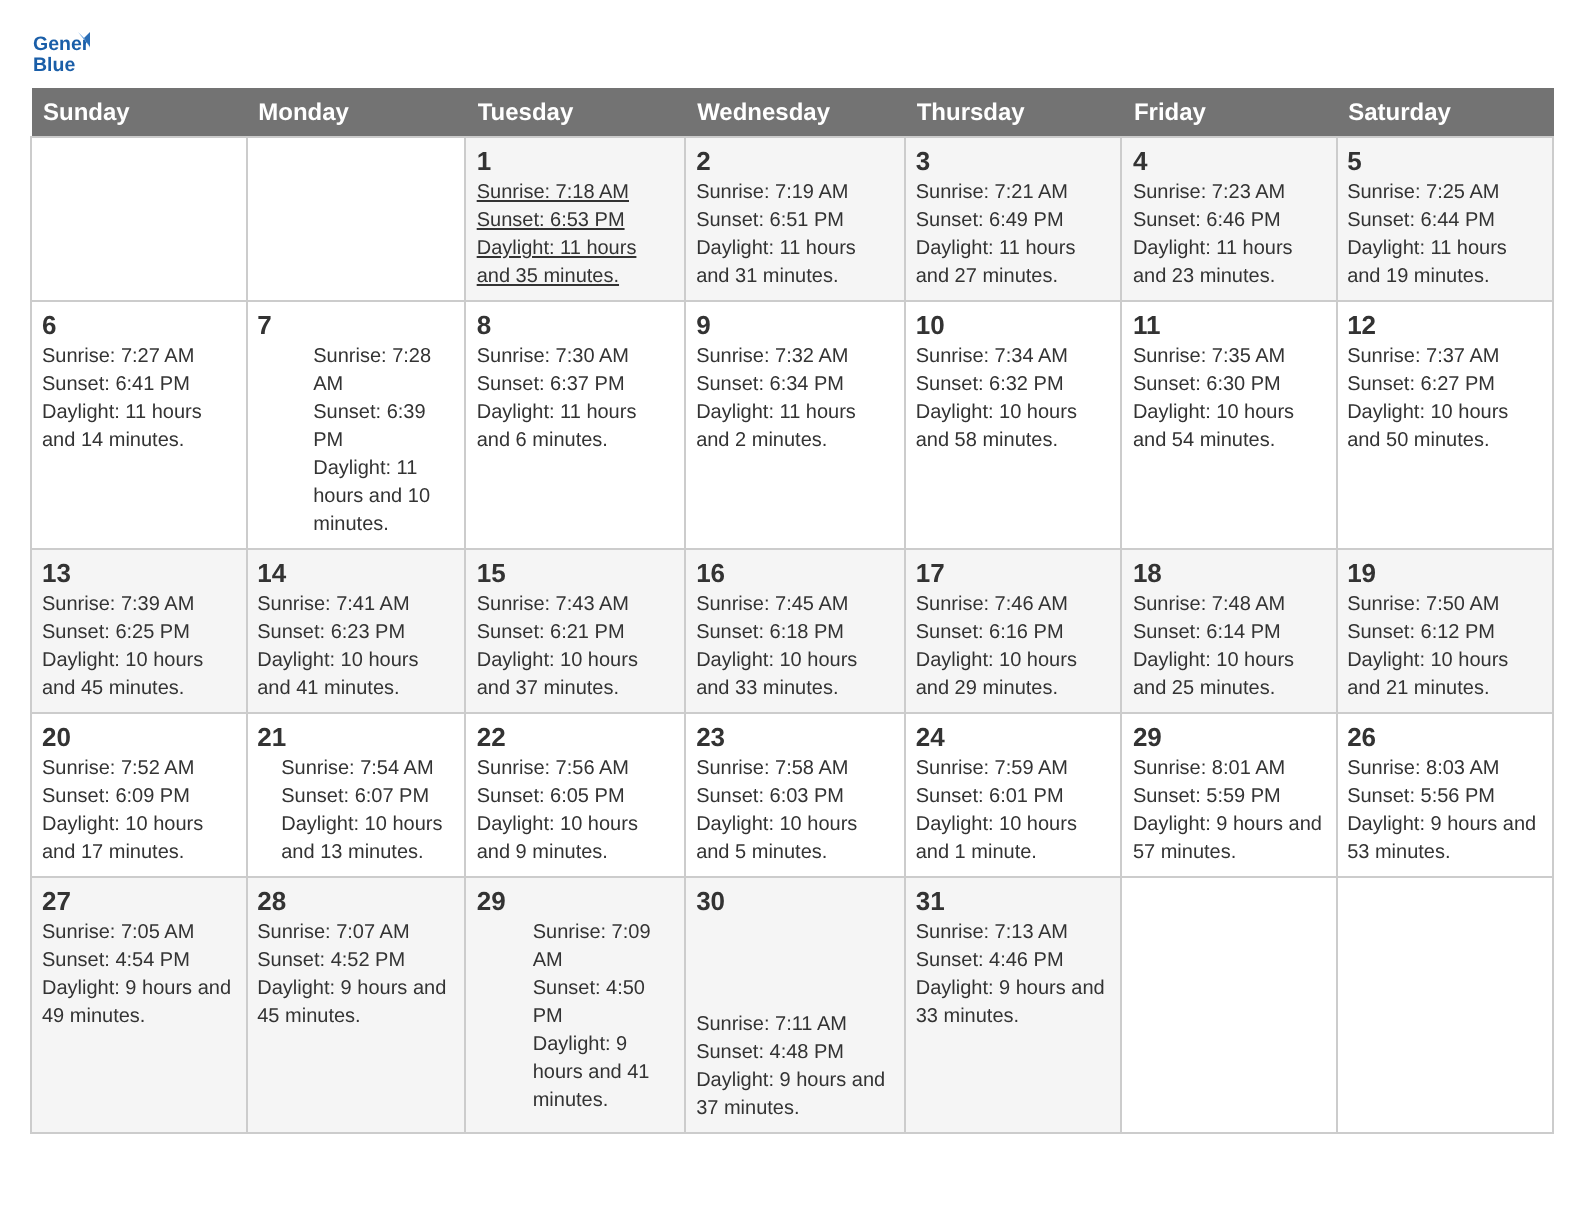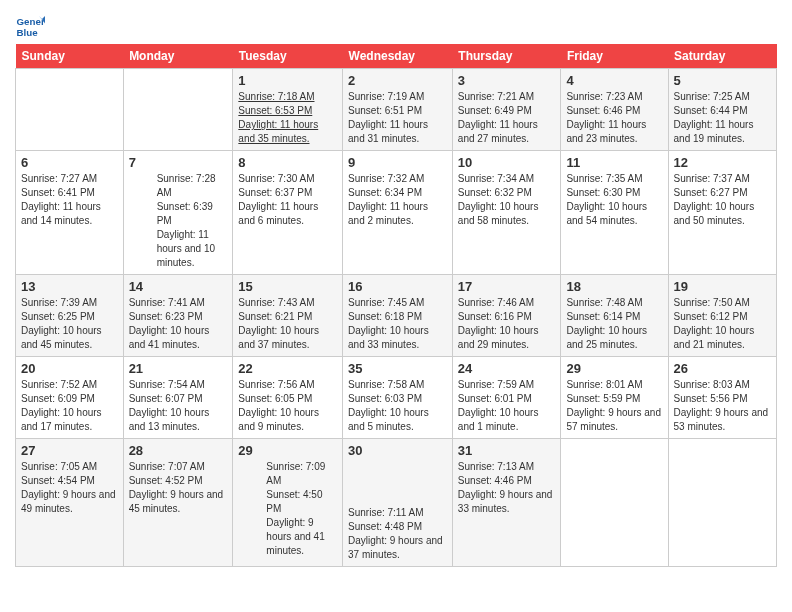--- a/index.html
+++ b/index.html
@@ -41,21 +41,21 @@
     .location {
       font-size: 14px;
       color: #555;
     }
     table {
       width: 100%;
       border-collapse: collapse;
       font-size: 10.5px;
     }
     thead tr th {
-      background-color: #ef4444;
+      background-color: #737373;
       color: #fff;
       text-align: left;
       padding: 5px 6px;
       font-size: 12px;
       font-weight: bold;
     }
     tbody tr td {
       border: 1px solid #ccc;
       vertical-align: top;
       padding: 4px 5px;
@@ -240,32 +240,32 @@
         </tr>
         <tr>
           <td>
             <span class="day-num">20</span>
             <div class="day-info" style="white-space: pre-line;">Sunrise: 7:52 AM
 Sunset: 6:09 PM
 Daylight: 10 hours and 17 minutes.</div>
           </td>
           <td>
             <span class="day-num">21</span>
-            <div class="day-info" style="white-space: pre-line;">Sunrise: 7:54 AM
+            <div class="day-info" style="white-space: pre-line; margin-left: 12px;">Sunrise: 7:54 AM
 Sunset: 6:07 PM
 Daylight: 10 hours and 13 minutes.</div>
           </td>
           <td>
             <span class="day-num">22</span>
             <div class="day-info" style="white-space: pre-line;">Sunrise: 7:56 AM
 Sunset: 6:05 PM
 Daylight: 10 hours and 9 minutes.</div>
           </td>
           <td>
-            <span class="day-num">35</span>
+            <span class="day-num">23</span>
             <div class="day-info" style="white-space: pre-line;">Sunrise: 7:58 AM
 Sunset: 6:03 PM
 Daylight: 10 hours and 5 minutes.</div>
           </td>
           <td>
             <span class="day-num">24</span>
             <div class="day-info" style="white-space: pre-line;">Sunrise: 7:59 AM
 Sunset: 6:01 PM
 Daylight: 10 hours and 1 minute.</div>
           </td>

